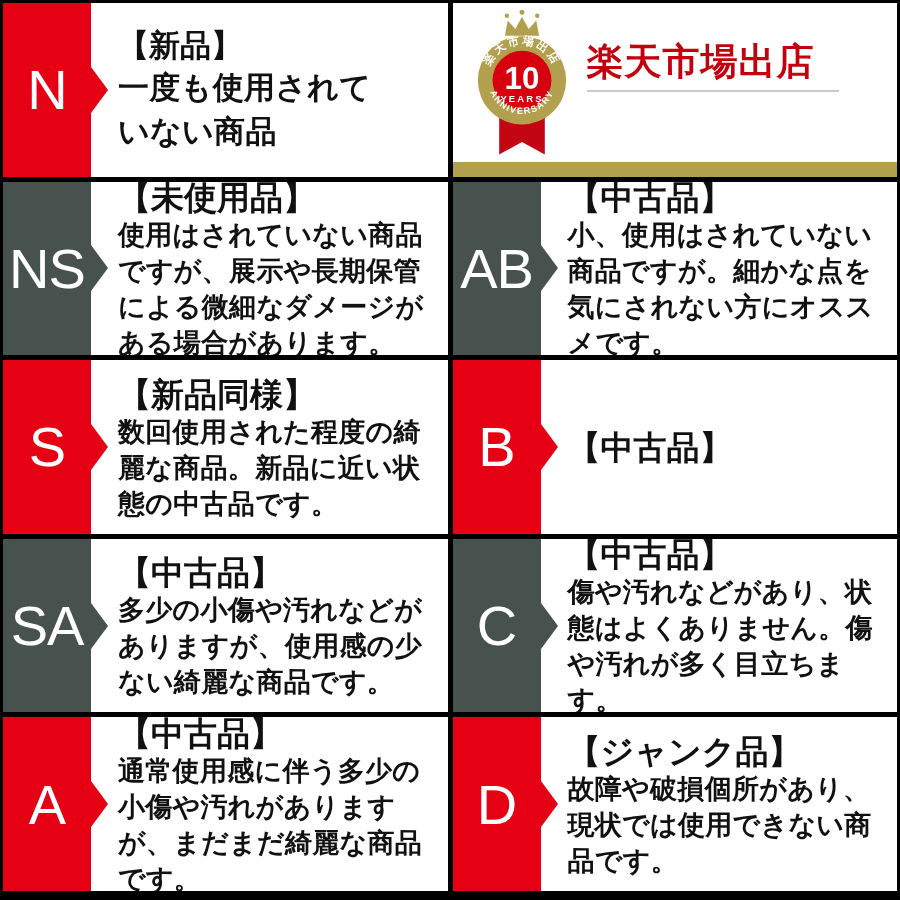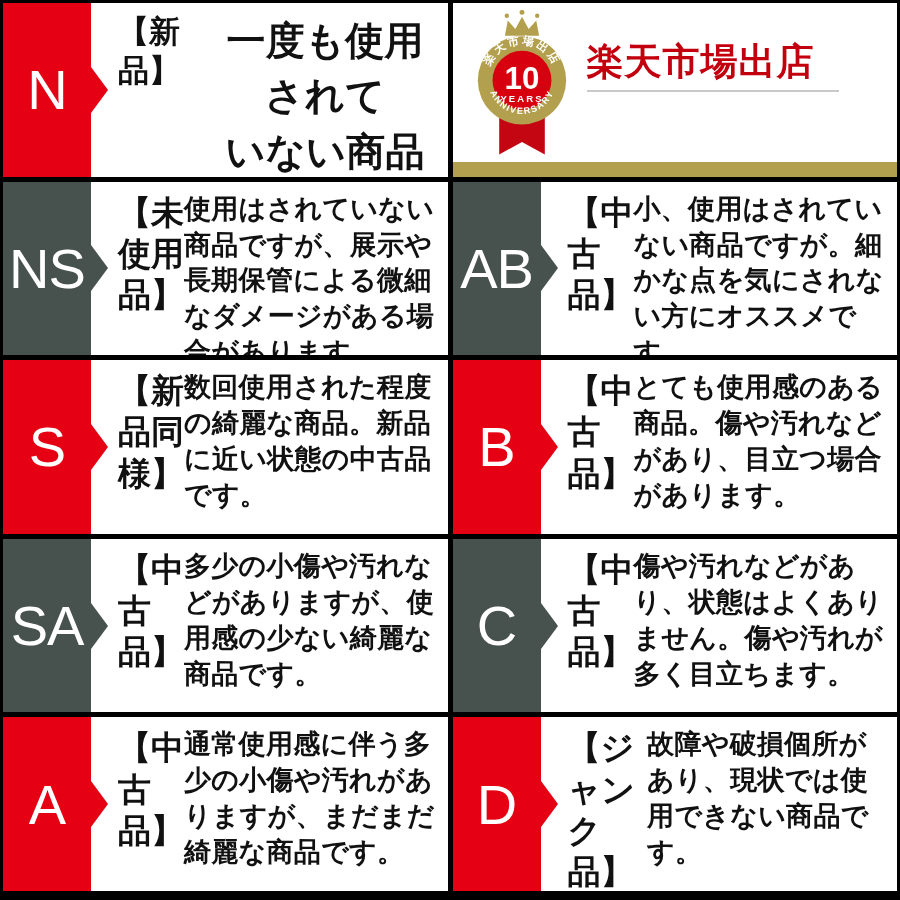--- a/index.html
+++ b/index.html
@@ -36,27 +36,27 @@
     border-left:17px solid #000;
     z-index:2;
   }
   .tone-red  .arrow { border-left-color:var(--block_red); }
   .tone-dark .arrow { border-left-color:var(--block_dark); }
 
   
   .text {
     flex:1;
     padding:10px 6px 8px 27px;
-    display:flex; flex-direction:row; justify-content:center;
+    display:flex; flex-direction:column; justify-content:center;
     color:#111;
   }
   .title { font-size:33px; font-weight:700; line-height:1.25; }
   .desc  { font-size:27px; font-weight:600; line-height:1.33; white-space:pre-line; letter-spacing:0.3px; }
   .cell-first .title { font-size:31px; }
-  .cell-first .desc  { font-size:39px; line-height:1.42;text-align:center; }
+  .cell-first .desc  { font-size:31px; line-height:1.42; }
 
   
   .badge-cell { padding:6px 8px 18px 12px; align-items:flex-start; }
   .gold-bar { position:absolute; left:0; right:0; bottom:0; height:15px; background:var(--gold); }
   .seal { width:114px; height:152px; flex:none; margin-top:1px; }
   .seal text { font-family:"Liberation Sans","DejaVu Sans",sans-serif; fill:#fff; font-weight:700; }
   .seal .f-gold { fill:var(--gold); }
   .seal .f-red { fill:var(--seal_red); }
   .seal .f-ribbon { fill:var(--ribbon_red); }
   .headline { display:flex; flex-direction:column; margin:34px 0 0 8px; }
@@ -153,21 +153,20 @@
     </div>
   </div>
 
   <div class="cell tone-red">
     <div class="block">
       <span>B</span>
       <span class="arrow"></span>
     </div>
     <div class="text">
       <div class="title">【中古品】</div>
-      <div class="desc">とても使用感のある商品。傷や汚れなどがあり、目立つ場合があります。</div>
     </div>
   </div>
 
   <div class="cell tone-dark">
     <div class="block">
       <span>SA</span>
       <span class="arrow"></span>
     </div>
     <div class="text">
       <div class="title">【中古品】</div>

